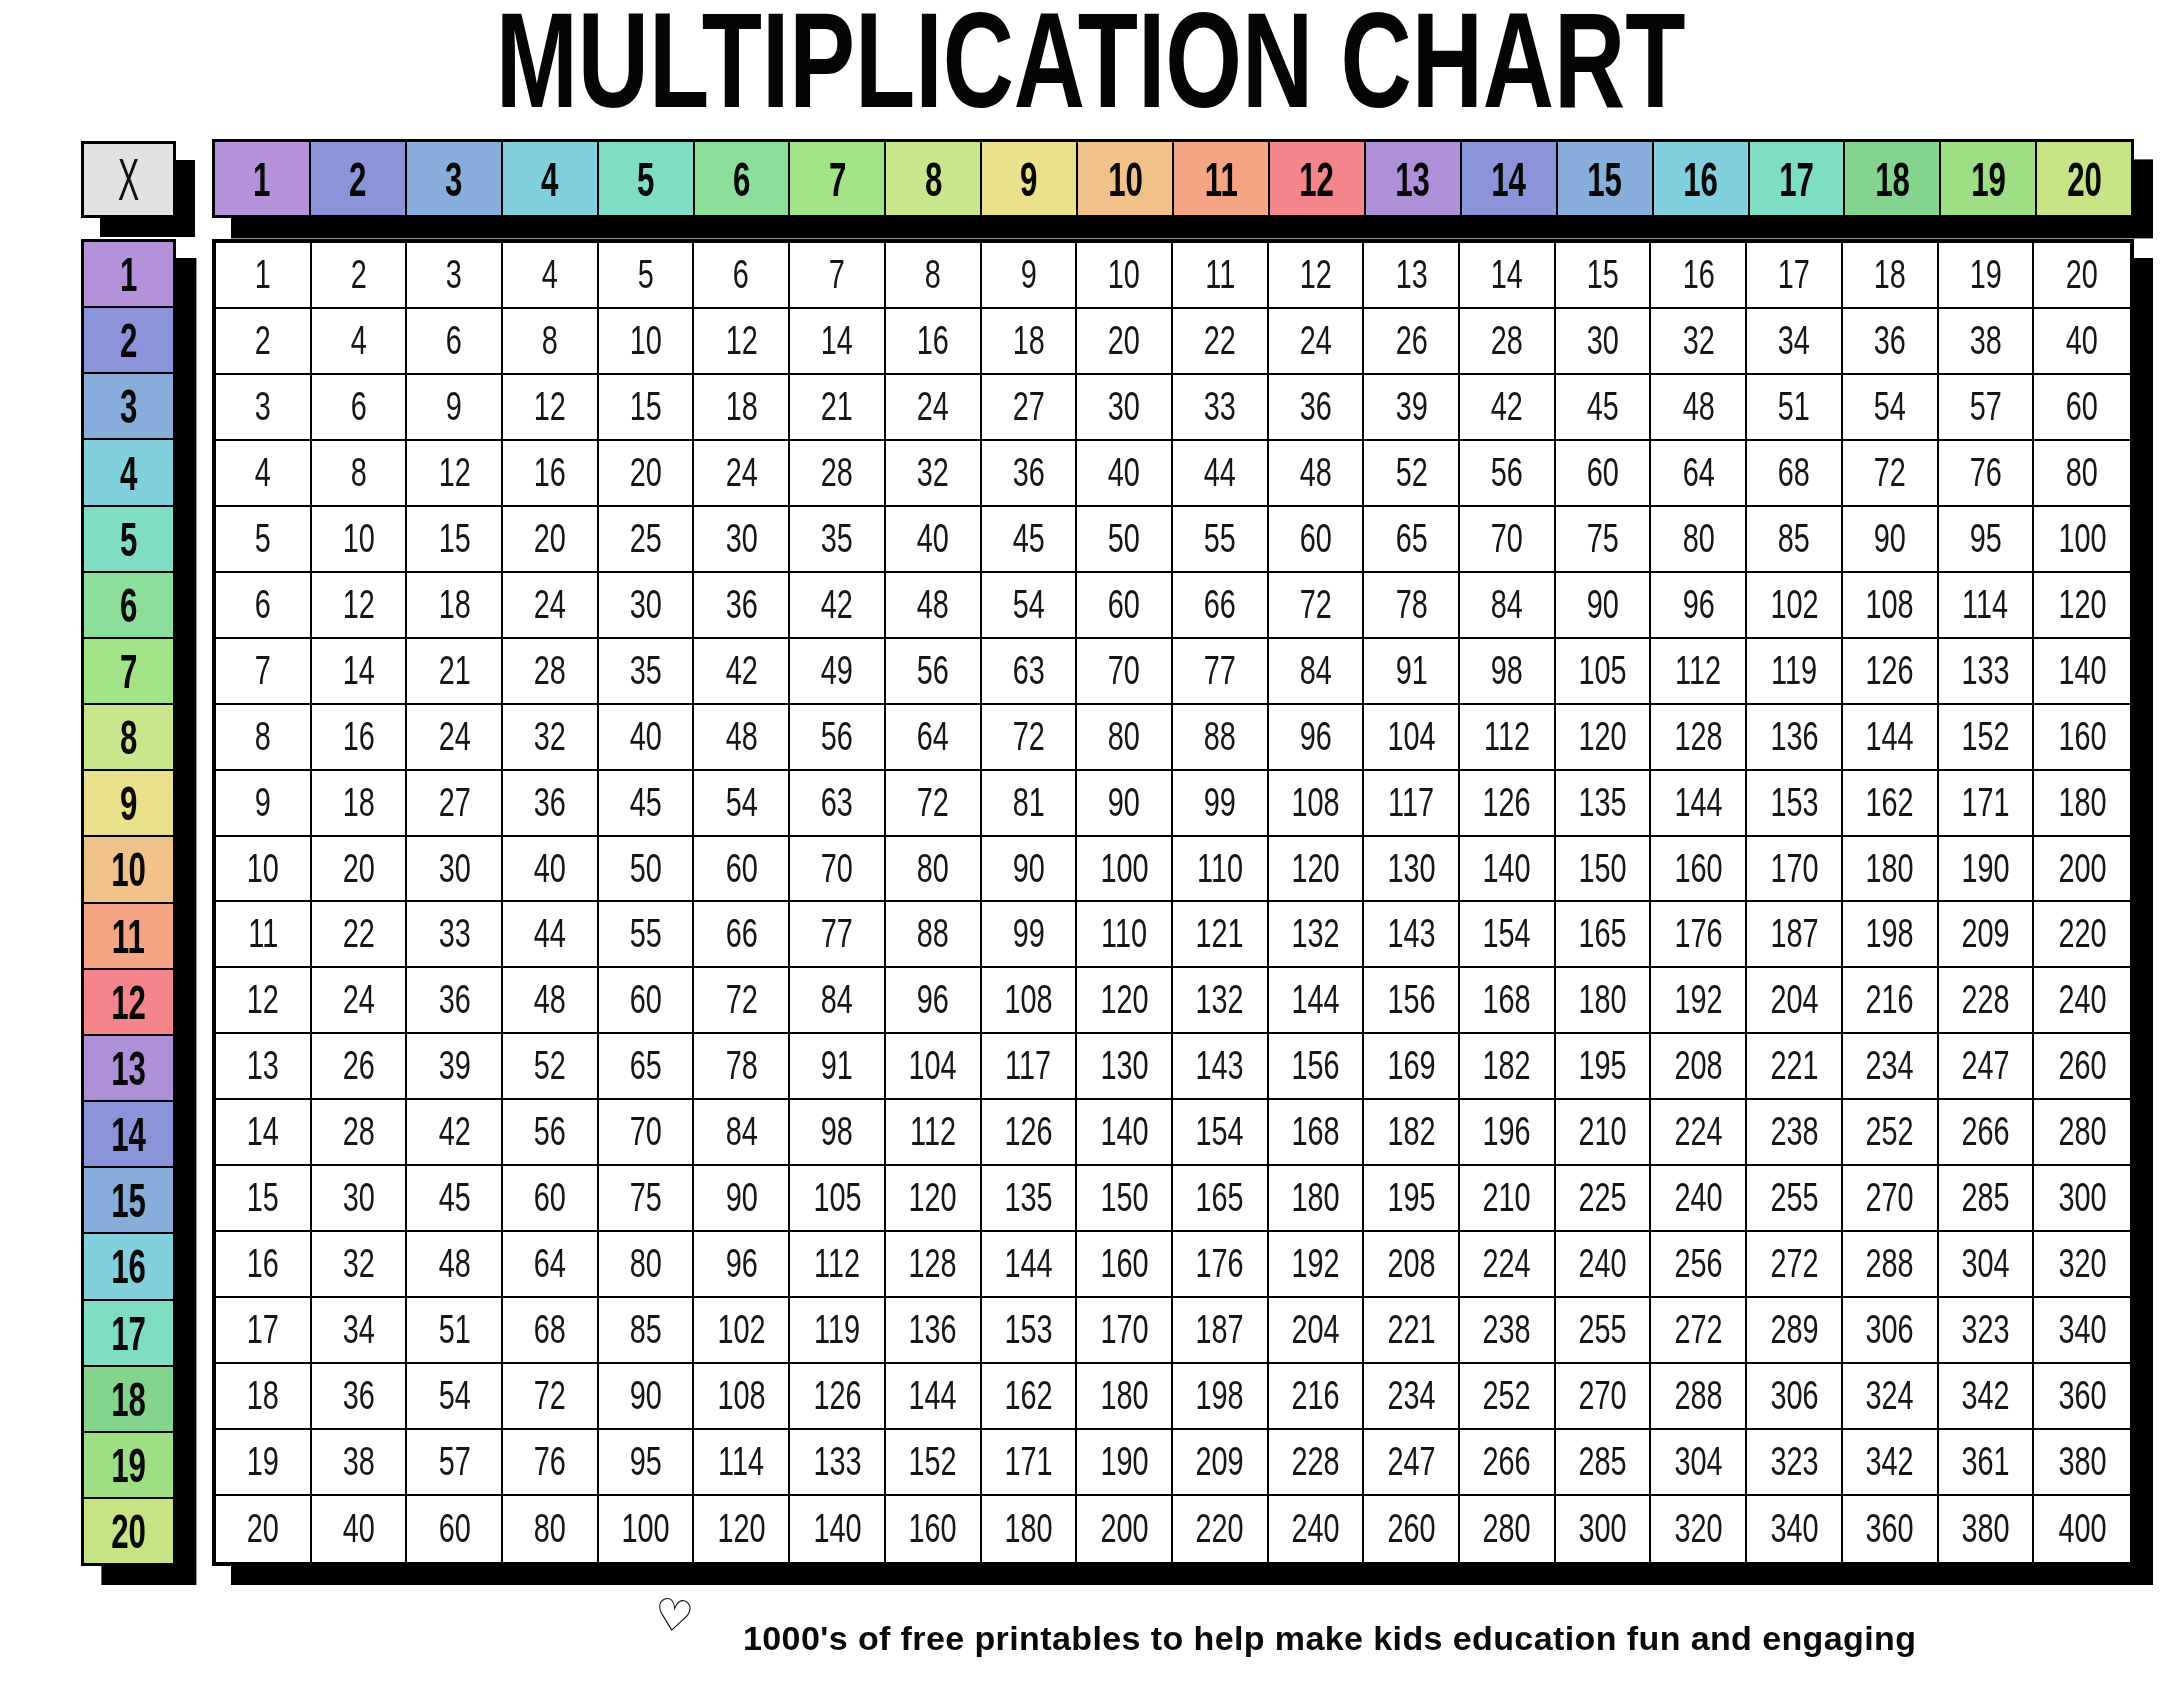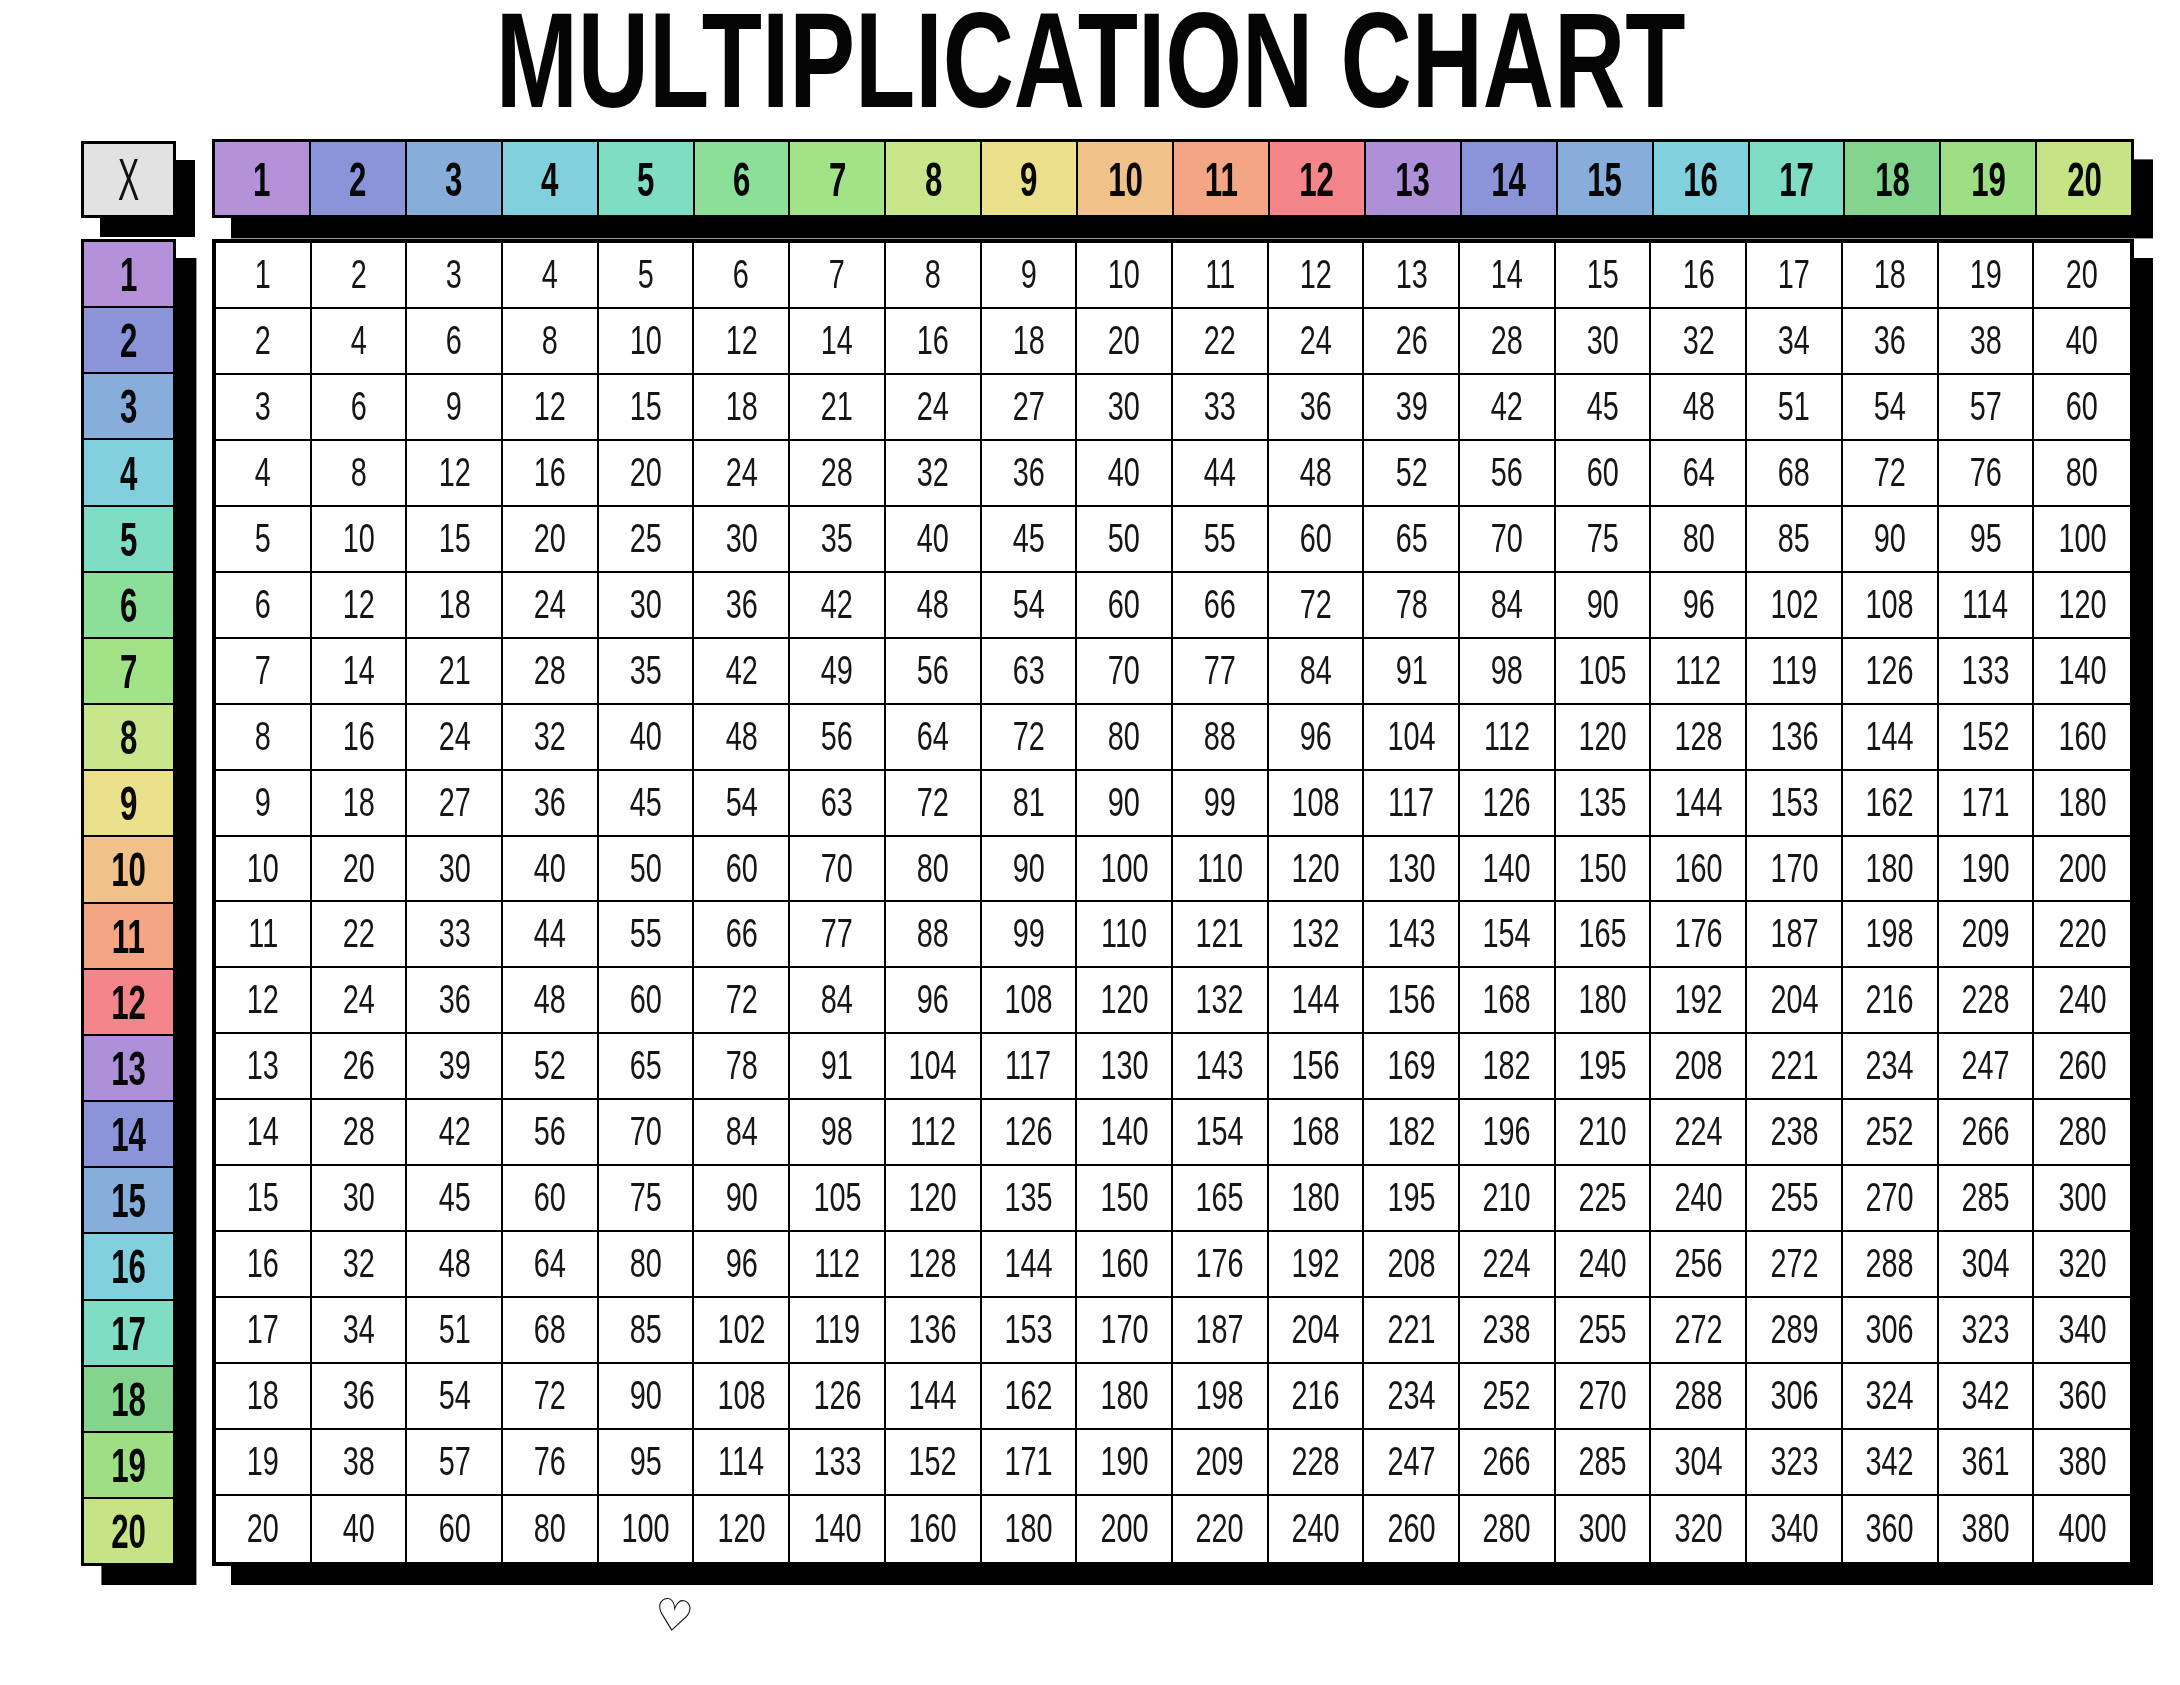--- a/index.html
+++ b/index.html
@@ -1441,16 +1441,17 @@
       <div class="cell">
         <span class="cnum">380</span>
       </div>
       <div class="cell">
         <span class="cnum">400</span>
       </div>
     </div>
 
   <div class="footer">
     <span class="heart">♡</span>
+    <span class="tagline">1000's of free printables to help make kids education fun and engaging</span>
   </div>
 
 </div>
 
 
 </body></html>

